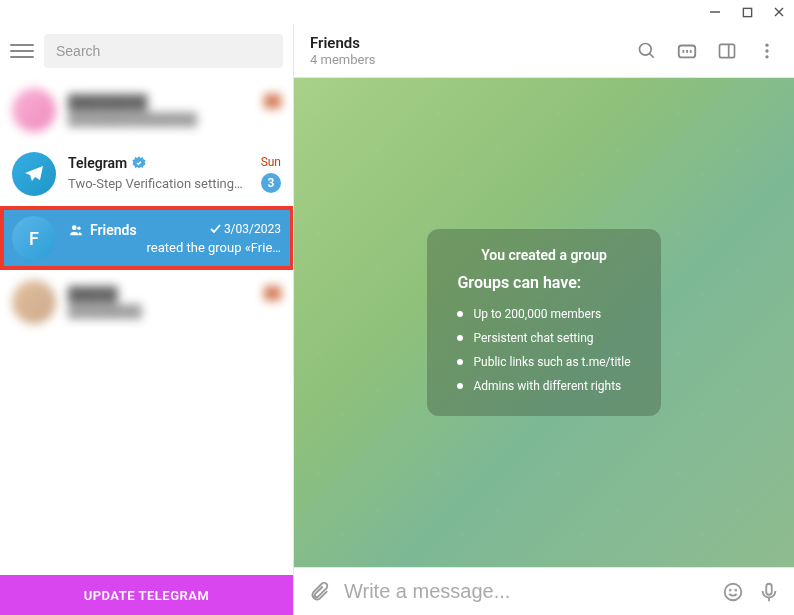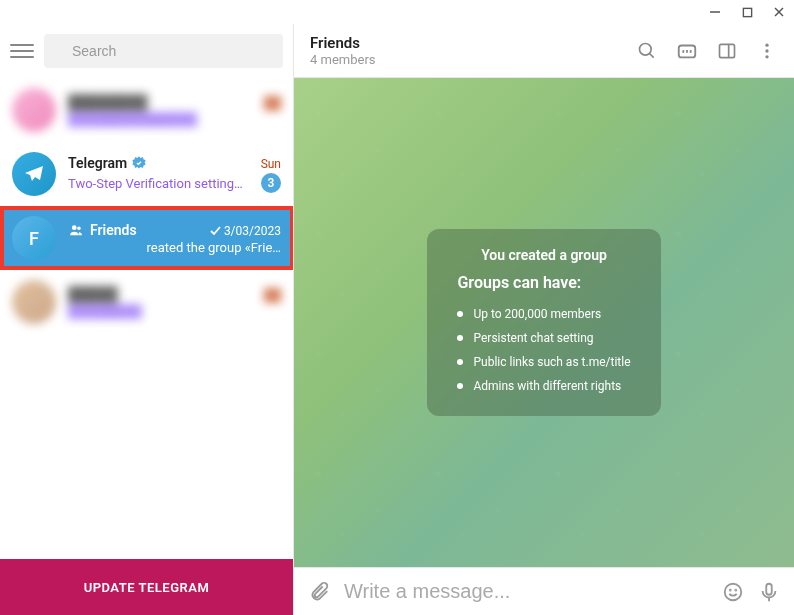--- a/index.html
+++ b/index.html
@@ -4,44 +4,44 @@
 <style>
 * { margin: 0; padding: 0; box-sizing: border-box; }
 body { font-family: -apple-system, BlinkMacSystemFont, "Segoe UI", Roboto, sans-serif; width: 794px; height: 615px; overflow: hidden; background: #fff; display: flex; flex-direction: column; }
 .titlebar { height: 24px; display: flex; justify-content: flex-end; align-items: center; padding: 0 8px; gap: 18px; background: #fff; }
 .titlebar .win-btn { width: 14px; height: 14px; display: flex; align-items: center; justify-content: center; color: #555; cursor: pointer; }
 .app { flex: 1; display: flex; min-height: 0; }
 .sidebar { width: 294px; display: flex; flex-direction: column; border-right: 1px solid #e6e6e6; background: #fff; }
 .sidebar-top { display: flex; align-items: center; height: 54px; padding: 0 10px; gap: 10px; }
 .hamburger { width: 24px; height: 24px; display: flex; flex-direction: column; justify-content: center; gap: 4px; cursor: pointer; }
 .hamburger div { height: 2px; background: #888; border-radius: 1px; }
-.search-box { flex: 1; height: 34px; background: #f1f1f1; border-radius: 4px; display: flex; align-items: center; padding: 0 28px; color: #999; font-size: 14px; }
+.search-box { flex: 1; height: 34px; background: #f1f1f1; border-radius: 4px; display: flex; align-items: center; padding: 0 12px; color: #999; font-size: 14px; }
 .search-box input { border: none; background: transparent; outline: none; width: 100%; font-size: 14px; color: #333; }
 .search-box input::placeholder { color: #999; }
 .chat-list { flex: 1; overflow: hidden; position: relative; }
 .chat-item { display: flex; align-items: center; padding: 8px 12px; height: 64px; gap: 12px; position: relative; cursor: pointer; }
 .chat-item.blurred .chat-text, .chat-item.blurred .avatar { filter: blur(5px); opacity: 0.7; }
 .avatar { width: 44px; height: 44px; border-radius: 50%; flex-shrink: 0; display: flex; align-items: center; justify-content: center; color: #fff; font-size: 18px; font-weight: 500; }
 .avatar.pink { background: linear-gradient(135deg,#f893c7,#e85aa0); }
 .avatar.telegram { background: linear-gradient(135deg,#37aee2,#1e96c8); }
 .avatar.friends { background: linear-gradient(135deg,#5bb5e8,#2a9fd6); }
 .avatar.brown { background: linear-gradient(135deg,#d4a574,#b8845a); }
 .chat-text { flex: 1; min-width: 0; }
-.chat-title-row { display: flex; justify-content: space-between; align-items: flex-end; }
+.chat-title-row { display: flex; justify-content: space-between; align-items: flex-start; }
 .chat-name { font-size: 14px; font-weight: 600; color: #222; display: flex; align-items: center; gap: 4px; }
 .chat-date { font-size: 12px; color: #c2410c; }
 .chat-preview-row { display: flex; justify-content: space-between; align-items: center; margin-top: 2px; }
-.chat-preview { font-size: 13px; color: #8b5cf6; white-space: nowrap; overflow: hidden; text-overflow: ellipsis; flex: 1; }
+.chat-preview { font-size: 13px; color: #737373; white-space: nowrap; overflow: hidden; text-overflow: ellipsis; flex: 1; }
 .badge { background: #4fa9e0; color: #fff; border-radius: 10px; min-width: 20px; height: 20px; display: flex; align-items: center; justify-content: center; font-size: 12px; font-weight: 600; padding: 0 6px; }
 .chat-item.selected { background: #419fd9; }
 .chat-item.selected .chat-name, .chat-item.selected .chat-date, .chat-item.selected .chat-preview { color: #fff; }
 .highlight-box { position: absolute; border: 4px solid #ef3a2b; pointer-events: none; z-index: 10; }
 .verified { width: 16px; height: 16px; }
 .people-icon { margin-right: 2px; }
-.update-bar { height: 56px; background: #be185d; color: #fff; display: flex; align-items: center; justify-content: center; font-size: 13px; font-weight: 600; letter-spacing: 0.5px; cursor: pointer; }
+.update-bar { height: 40px; background: #d946ef; color: #fff; display: flex; align-items: center; justify-content: center; font-size: 13px; font-weight: 600; letter-spacing: 0.5px; cursor: pointer; }
 .main { flex: 1; display: flex; flex-direction: column; }
 .header { height: 54px; display: flex; align-items: center; padding: 0 16px; border-bottom: 1px solid #e6e6e6; }
 .header-info { flex: 1; }
 .header-title { font-size: 15px; font-weight: 600; color: #222; }
 .header-sub { font-size: 13px; color: #999; }
 .header-actions { display: flex; gap: 18px; align-items: center; color: #888; }
 .hicon { width: 22px; height: 22px; cursor: pointer; display: flex; align-items: center; justify-content: center; }
 .chat-bg { flex: 1; background: linear-gradient(135deg, #a8d088 0%, #8fc17a 35%, #7db896 60%, #8fbc8f 100%); position: relative; display: flex; align-items: center; justify-content: center; overflow: hidden; }
 .chat-bg::before { content: ""; position: absolute; inset: 0; background-image: radial-gradient(circle at 20% 30%, rgba(255,255,255,0.08) 2%, transparent 2.5%), radial-gradient(circle at 70% 60%, rgba(255,255,255,0.08) 2%, transparent 2.5%), radial-gradient(circle at 40% 80%, rgba(255,255,255,0.08) 2%, transparent 2.5%); background-size: 120px 120px; opacity: 0.4; }
 .info-card { background: rgba(70,100,70,0.45); backdrop-filter: blur(2px); border-radius: 12px; padding: 18px 30px; color: #fff; font-size: 14px; position: relative; z-index: 1; }

